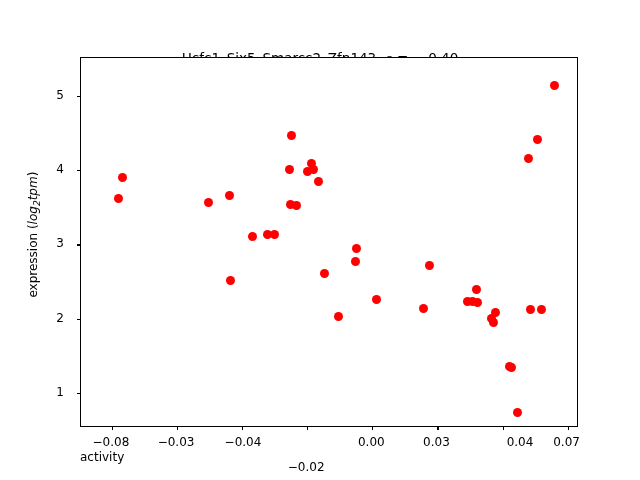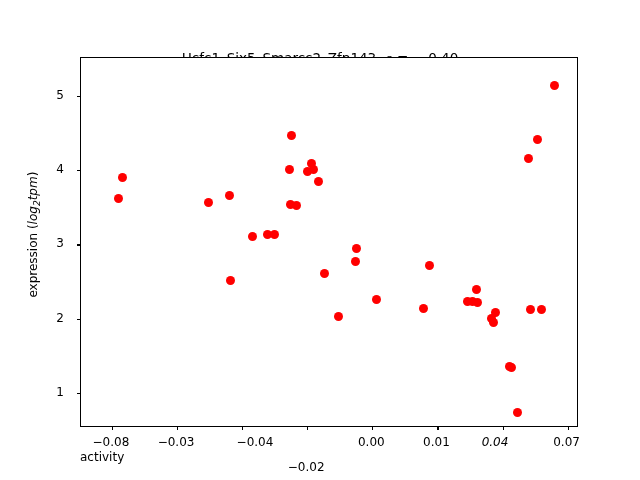--- a/index.html
+++ b/index.html
@@ -196,25 +196,25 @@
         <div class="ytick" style="top: 260.783px;"></div>
         <div class="ytick" style="top: 186.486px;"></div>
         <div class="ytick" style="top: 112.189px;"></div>
         <div class="ytick" style="top: 37.8916px;"></div>
       </div>
   </div>
 
   <div id="xtick-labels">
       <div class="xticklabel" style="left: 30.9216px;">−0.08</div>
       <div class="xticklabel" style="left: 96.0196px;">−0.03</div>
-      <div class="xticklabel" style="left: 175px;">−0.04</div>
+      <div class="xticklabel" style="left: 163px;">−0.04</div>
       <div class="xticklabel" style="left: 226.216px; margin-top: 25px;">−0.02</div>
       <div class="xticklabel" style="left: 291.314px;">0.00</div>
-      <div class="xticklabel" style="left: 356.412px;">0.01</div>
-      <div class="xticklabel" style="left: 415px; font-style: italic;">0.04</div>
+      <div class="xticklabel" style="left: 356.412px;">0.03</div>
+      <div class="xticklabel" style="left: 440px;">0.04</div>
       <div class="xticklabel" style="left: 486.608px;">0.07</div>
     </div>
   <div id="ytick-labels">
       <div class="yticklabel" style="top: 335.08px;">1</div>
       <div class="yticklabel" style="top: 260.783px;">2</div>
       <div class="yticklabel" style="top: 186.486px;">3</div>
       <div class="yticklabel" style="top: 112.189px;">4</div>
       <div class="yticklabel" style="top: 37.8916px;">5</div>
     </div>
 

